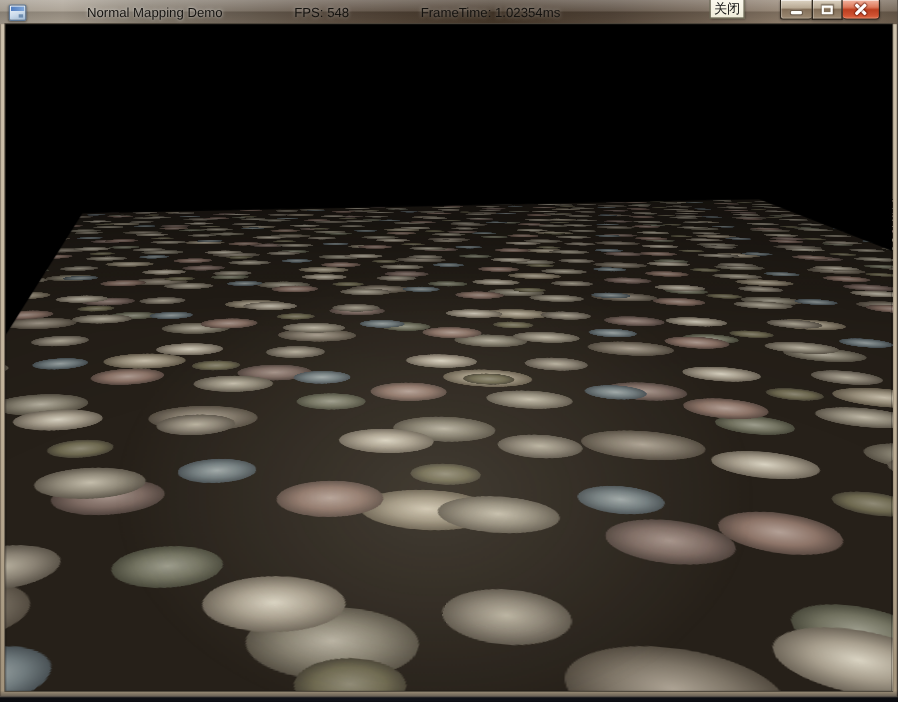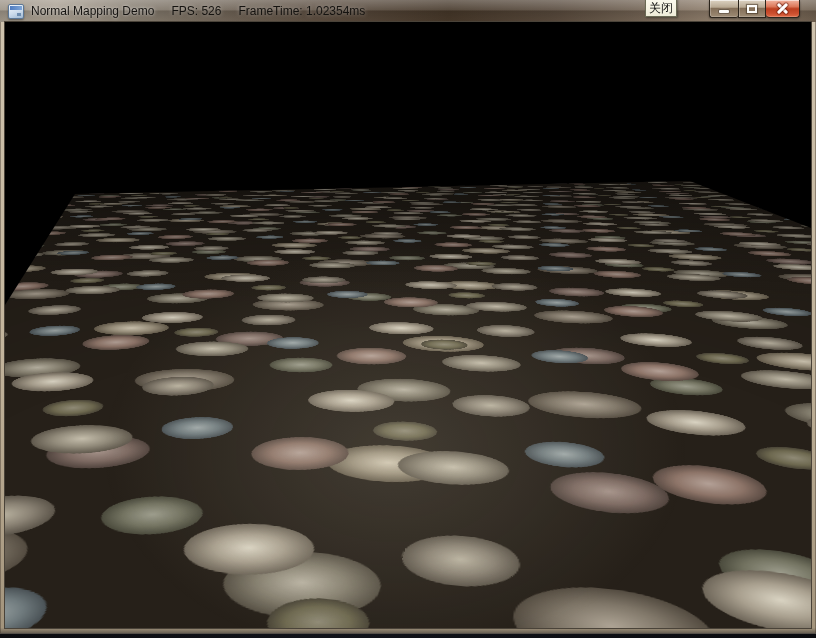--- a/index.html
+++ b/index.html
@@ -10,21 +10,21 @@
 
   
   .window { position:absolute; left:0; top:0; width:816px; height:634px;
             background:linear-gradient(180deg,#8c8174 0%, #cfc3ae 1%, #c2b49c 55%, #a3947c 99%, #5f584e 100%);
             box-shadow:inset 0 0 0 1px rgba(70,60,48,.45); }
 
   
   .titlebar { position:absolute; left:0; top:0; width:816px; height:22px;
               background:linear-gradient(90deg,#9a9184 0%, #a69c8e 7%, #837a6d 16%, #5a4c3f 38%,
                           #443628 55%, #55473a 68%, #6e5f50 78%, #8f7e6c 88%, #6b5c4c 100%);
-              display:flex; align-items:center; }
+              display:flex; align-items:center;gap:48px; }
   .titlebar::after { content:""; position:absolute; inset:0;
               background:linear-gradient(180deg, rgba(255,255,255,.28) 0%, rgba(255,255,255,.10) 45%,
                           rgba(0,0,0,.12) 50%, rgba(0,0,0,0) 100%); pointer-events:none; }
 
   .app-icon { position:relative; width:16px; height:15px; margin:0 7px 0 8px; z-index:2;
               background:linear-gradient(160deg,#f4f8fc 0%, #cddcec 55%, #9fb8d2 100%);
               border:1px solid #5c7796; border-radius:2px;
               box-shadow:0 1px 2px rgba(0,0,0,.4); }
   .app-icon::before { content:""; position:absolute; left:1px; top:1px; right:1px; height:4px;
               background:linear-gradient(90deg,#4f7cc0,#7fa6d8); }
@@ -113,21 +113,21 @@
 </head>
 <body>
 
 <div class="desktop">
 
   <div class="window">
 
     <div class="titlebar">
       <div class="app-icon"></div>
       <span class="title-text">Normal Mapping Demo</span>
-      <span class="stat-text">FPS: 526</span>
+      <span class="stat-text">FPS: 548</span>
       <span class="stat-text">FrameTime: 1.02354ms</span>
 
       <div class="close-tip">关闭</div>
 
       <div class="controls">
         <div class="cbtn cbtn-min">
           <div class="glyph-min"></div>
         </div>
         <div class="cbtn cbtn-max">
           <div class="glyph-max"></div>

